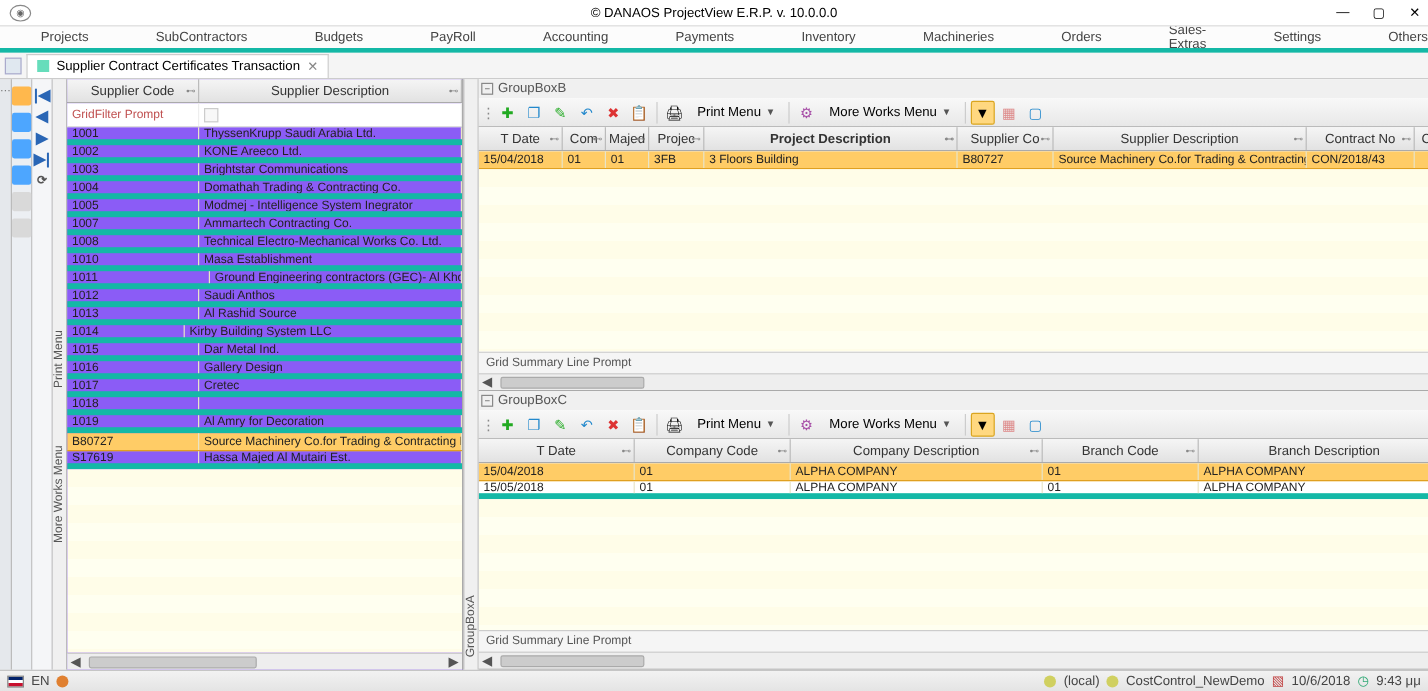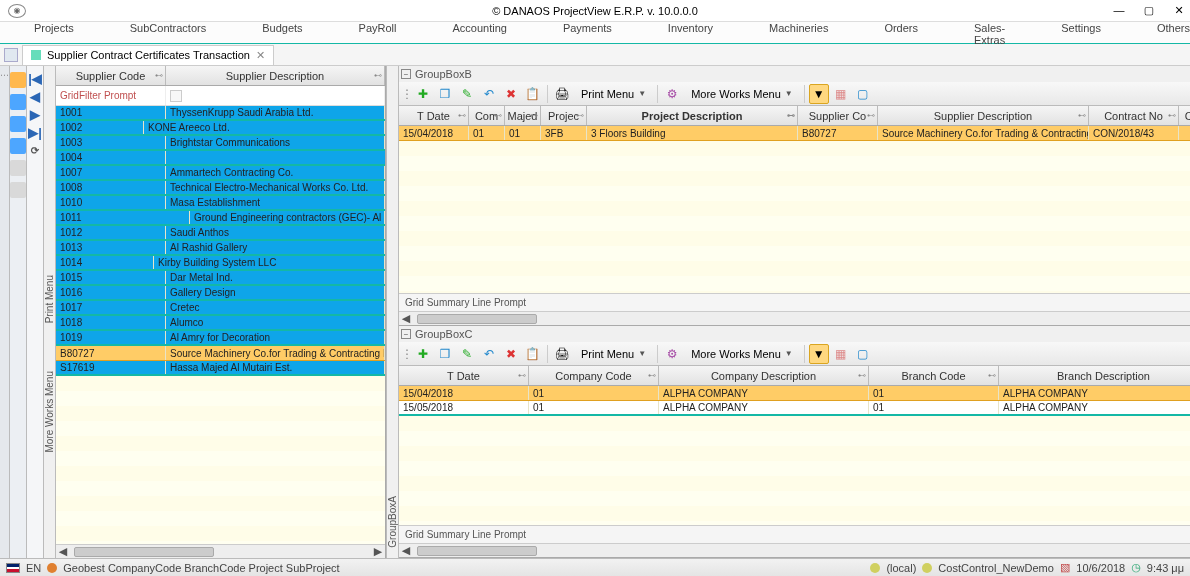--- a/index.html
+++ b/index.html
@@ -1,46 +1,46 @@
 <!DOCTYPE html>
 <html><head>
   <meta charset="utf-8">
   <style>
     * { box-sizing: border-box; margin: 0; padding: 0; font-family: Tahoma, Arial, sans-serif; font-size: 11px; }
     body { background: #f0f0f0; width: 1190px; height: 576px; overflow: hidden; user-select: none; }
     .titlebar { height: 22px; display: flex; align-items: center; justify-content: center; position: relative; background: #fff; border-bottom: 1px solid #ddd; }
     .titlebar .logo { position: absolute; left: 8px; width: 18px; height: 14px; border: 1px solid #888; border-radius: 50%; display:flex;align-items:center;justify-content:center;font-size:8px;color:#666;}
     .titlebar .wincontrols { position: absolute; right: 4px; display: flex; gap: 16px; }
     .titlebar .wincontrols span { width: 14px; text-align: center; cursor: default; }
-    .menubar { height: 22px; background: #fcfcfc; display: flex; align-items: flex-start; border-bottom: 1px solid #14b8a6; padding: 0 6px; }
+    .menubar { height: 22px; background: #fcfcfc; display: flex; align-items: center; border-bottom: 4px solid #14b8a6; padding: 0 6px; }
     .menubar .menuitem { padding: 0 28px; color: #444; cursor: default; }
     .tabbar { height: 22px; background: #f5f5f5; border-bottom: 1px solid #ccc; display: flex; align-items: center; padding-left: 4px;}
     .tabbar .tabicon { width: 14px; height: 14px; background: #e0e8f0; border: 1px solid #aac; margin-right: 4px;}
     .tabbar .tab { display: flex; align-items: center; background: #fff; border: 1px solid #ccc; border-bottom: none; padding: 2px 8px; gap: 6px; height: 20px;}
     .tabbar .tab .close { color: #888; cursor: pointer; }
     .tabbar .tab .ticon { width:10px; height:10px; background:#6db; display:inline-block;}
     .workarea { display: flex; height: 492px; background: #d6d6d6; }
     .sidestrip { width: 18px; background: #e5e8ec; border-right: 1px solid #bbb; display: flex; flex-direction: column; align-items: center; gap: 2px; padding-top: 4px;}
     .iconstrip { width: 22px; background: #eceff3; border-right: 1px solid #bbb; display: flex; flex-direction: column; gap: 6px; padding-top: 6px; align-items:center;}
     .iconstrip .ico { width: 16px; height: 16px; border-radius: 2px; }
     .navstrip { width: 22px; background: #f5f6f8; border-right: 1px solid #bbb; display:flex; flex-direction:column; align-items:center; padding-top:4px; gap:2px;}
     .navstrip .nbtn { width: 16px; height: 16px; color: #2a66b5; font-weight: bold; font-size: 13px; display:flex;align-items:center;justify-content:center;cursor:pointer;}
     .vlabel { width: 18px; background: #f0f0f0; border-right: 1px solid #bbb; display:flex; align-items:center; justify-content:flex-start; padding-top:4px;}
     .vlabel .txt { writing-mode: vertical-rl; transform: rotate(180deg); color: #555; font-size: 10px; padding: 4px 0;}
-    .leftpanel { width: 330px; display: flex; flex-direction: column; border-right: 1px solid #aaa; background: #0ea5e9;}
+    .leftpanel { width: 330px; display: flex; flex-direction: column; border-right: 1px solid #aaa; background: #8b5cf6;}
     .rightpanel { flex: 1; display: flex; flex-direction: column; background: #fff; }
     .gridheader { display: flex; background: linear-gradient(#f5f5f5,#e2e2e2); border-bottom: 1px solid #aaa; height: 20px; }
     .gridheader .col { border-right: 1px solid #bbb; display: flex; align-items: center; justify-content: center; color: #333; font-size: 10px; position: relative; overflow:hidden; white-space: nowrap;}
     .gridheader .col .pin { position: absolute; right: 2px; font-size: 8px; color: #888;}
     .filterrow { display: flex; background: #fff; height: 20px; border-bottom: 1px solid #ddd;}
     .filterrow .fcell { border-right: 1px solid #eee; display:flex; align-items:center; padding: 0 4px;}
     .filterrow .prompt { color: #c05050; font-size: 10px;}
     .filterrow .ficon { width:12px; height:12px; border:1px solid #ccc; background:#f8f8f8;}
     .gridbody { flex: 1; overflow: hidden; position: relative;}
-    .gridbody .row { display: flex; height: 15px; border-bottom: 2px solid #14b8a6;}
+    .gridbody .row { display: flex; height: 15px; border-bottom: 5px solid #14b8a6;}
     .gridbody .row.sel { background: #ffcc66; border-bottom: 1px solid #e0a020;}
     .gridbody .row .cell { border-right: 1px solid #e8e4c8; padding: 0 4px; display:flex; align-items:center; color: #222; font-size: 10px; overflow:hidden; white-space: nowrap;}
     .gridbody .emptyrows { background: repeating-linear-gradient(#fffde8, #fffde8 15px, #fffff0 15px, #fffff0 30px); height: 100%;}
     .hscroll { height: 14px; background: #eee; border-top: 1px solid #ccc; display:flex; align-items:center;}
     .hscroll .arrow { width: 14px; text-align:center; color:#555; cursor:pointer;}
     .hscroll .thumb { height: 10px; background: #ccc; border: 1px solid #aaa; border-radius: 2px; margin: 0 4px;}
     .groupbox { border-bottom: 1px solid #aaa; }
     .grouphdr { height: 16px; background: #f0f0f0; display:flex; align-items:center; padding: 0 2px; gap: 4px; color: #555;}
     .grouphdr .gtoggle { width: 10px; height:10px; border: 1px solid #888; font-size:8px; display:flex;align-items:center;justify-content:center; cursor:pointer;}
     .toolbar { height: 24px; background: linear-gradient(#f8f8f8,#e8e8e8); border-bottom: 1px solid #bbb; display:flex; align-items:center; padding: 0 4px; gap: 2px;}
@@ -139,73 +139,77 @@
       <div class="fcell" style="flex:1">
           <span class="ficon"></span>
         </div>
     </div>
     <div class="gridbody" id="leftGridBody" style="display:flex;flex-direction:column;">
     <div class="row">
           <div class="cell" style="width:110px">1001</div>
           <div class="cell" style="flex:1">ThyssenKrupp Saudi Arabia Ltd.</div>
         </div>
         <div class="row">
-          <div class="cell" style="width:88px">1002</div>
+          <div class="cell" style="width:110px">1002</div>
           <div class="cell" style="flex:1">KONE Areeco Ltd.</div>
         </div>
         <div class="row">
           <div class="cell" style="width:110px">1003</div>
           <div class="cell" style="flex:1">Brightstar Communications</div>
         </div>
         <div class="row">
           <div class="cell" style="width:110px">1004</div>
+          <div class="cell" style="flex:1">Domathah Trading &amp; Contracting Co.</div>
+        </div>
+        <div class="row">
+          <div class="cell" style="width:110px">1005</div>
+          <div class="cell" style="flex:1">Modmej - Intelligence System Inegrator</div>
         </div>
         <div class="row">
           <div class="cell" style="width:110px">1007</div>
           <div class="cell" style="flex:1">Ammartech Contracting Co.</div>
         </div>
         <div class="row">
           <div class="cell" style="width:110px">1008</div>
           <div class="cell" style="flex:1">Technical Electro-Mechanical Works Co. Ltd.</div>
         </div>
         <div class="row">
           <div class="cell" style="width:110px">1010</div>
           <div class="cell" style="flex:1">Masa Establishment</div>
         </div>
         <div class="row">
-          <div class="cell" style="width:134px">1011</div>
+          <div class="cell" style="width:119px">1011</div>
           <div class="cell" style="flex:1">Ground Engineering contractors (GEC)- Al Khobar</div>
         </div>
         <div class="row">
           <div class="cell" style="width:110px">1012</div>
           <div class="cell" style="flex:1">Saudi Anthos</div>
         </div>
         <div class="row">
           <div class="cell" style="width:110px">1013</div>
-          <div class="cell" style="flex:1">Al Rashid Gallery</div>
+          <div class="cell" style="flex:1">Al Rashid Source</div>
         </div>
         <div class="row">
           <div class="cell" style="width:98px">1014</div>
           <div class="cell" style="flex:1">Kirby Building System LLC</div>
         </div>
         <div class="row">
           <div class="cell" style="width:110px">1015</div>
           <div class="cell" style="flex:1">Dar Metal Ind.</div>
         </div>
         <div class="row">
           <div class="cell" style="width:110px">1016</div>
           <div class="cell" style="flex:1">Gallery Design</div>
         </div>
         <div class="row">
           <div class="cell" style="width:110px">1017</div>
           <div class="cell" style="flex:1">Cretec</div>
         </div>
         <div class="row">
           <div class="cell" style="width:110px">1018</div>
-          <div class="cell" style="flex:1">Alumco</div>
         </div>
         <div class="row">
           <div class="cell" style="width:110px">1019</div>
           <div class="cell" style="flex:1">Al Amry for Decoration</div>
         </div>
         <div class="row sel">
           <div class="cell" style="width:110px">B80727</div>
           <div class="cell" style="flex:1">Source Machinery Co.for Trading &amp; Contracting Ltd.</div>
         </div>
         <div class="row">
@@ -392,21 +396,20 @@
       </div>
     </div>
   </div>
 </div>
 
 <div class="statusbar">
   <div class="left">
     <span class="flag"></span>
     <span>EN</span>
     <span class="dot" style="background:#e08030"></span>
-    <span>Geobest  CompanyCode  BranchCode  Project  SubProject</span>
   </div>
   <div class="right">
     <span class="dot" style="background:#d0d060"></span>
     <span>(local)</span>
     <span class="dot" style="background:#d0d060"></span>
     <span>CostControl_NewDemo</span>
     <span style="color:#c04040">▧</span>
     <span>10/6/2018</span>
     <span style="color:#3a7">◷</span>
     <span>9:43 μμ</span>

